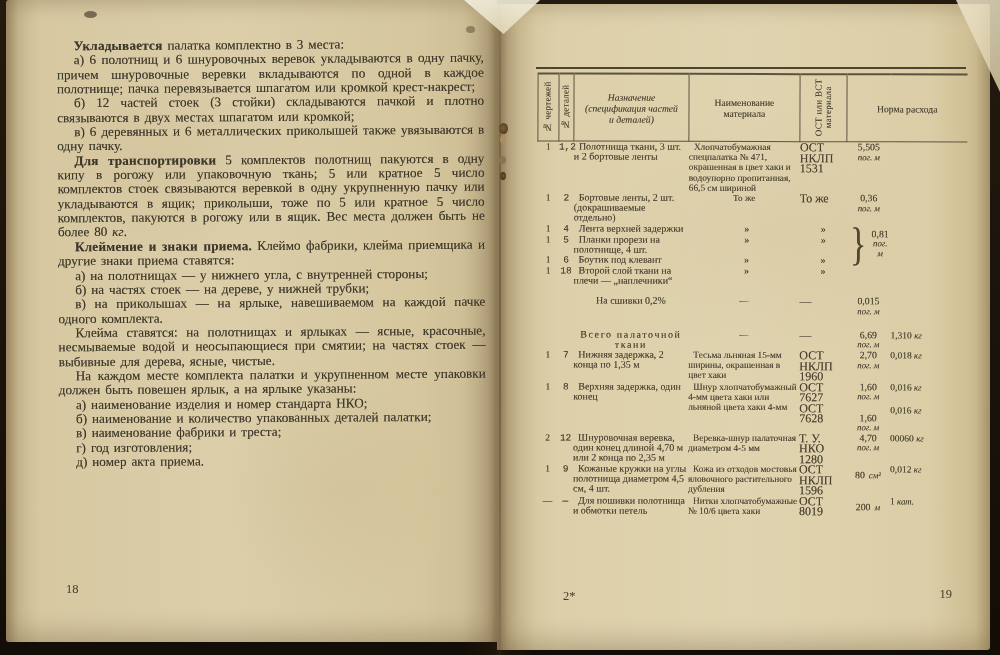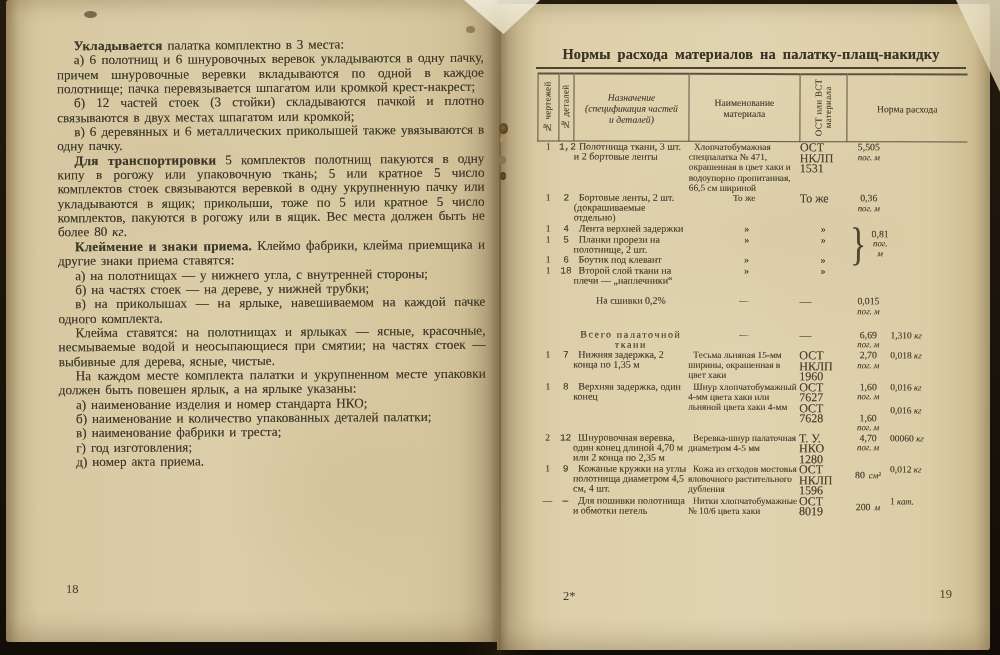--- a/index.html
+++ b/index.html
@@ -98,21 +98,20 @@
       <p><span>б) наименование и количество упакованных деталей палатки;</span></p>
       <p><span>в) наименование фабрики и треста;</span></p>
       <p><span>г) год изготовления;</span></p>
       <p><span>д) номер акта приема.</span></p>
     </div>
     <div class="pagenum pn-left">18</div>
   </div>
 
   <div class="page page-right">
     <div class="stain" style="left:120px;top:100px;width:300px;height:260px;background:radial-gradient(closest-side,rgba(150,118,70,.07),transparent);"></div>
-    <div class="tbl-title">Нормы расхода материалов на палатку-плащ-накидку</div>
     <div class="title-rule"></div>
 
     <div class="tblwrap">
       <table class="t">
         <colgroup>
           <col style="width:21px">
             <col style="width:15px">
             <col style="width:115px">
           <col style="width:111px">
             <col style="width:47px">
@@ -169,21 +168,21 @@
                     <span class="nv" style="display:block">0,81</span>
                     <span class="nu" style="display:block">пог. м</span>
                   </span>
                 </div>
             </td>
             <td class="cw"></td>
           </tr>
           <tr>
             <td class="cd">1</td>
             <td class="cp">5</td>
-            <td class="cpu">Планки прорези на полотнище, 2 шт.</td>
+            <td class="cpu">Планки прорези на полотнище, 4 шт.</td>
             <td class="cm dit">»</td>
             <td class="cs dit">»</td>
             <td class="cw"></td>
           </tr>
           <tr>
             <td class="cd">1</td>
             <td class="cp">6</td>
             <td class="cpu">Боутик под клевант</td>
             <td class="cm dit">»</td>
             <td class="cs dit">»</td>

